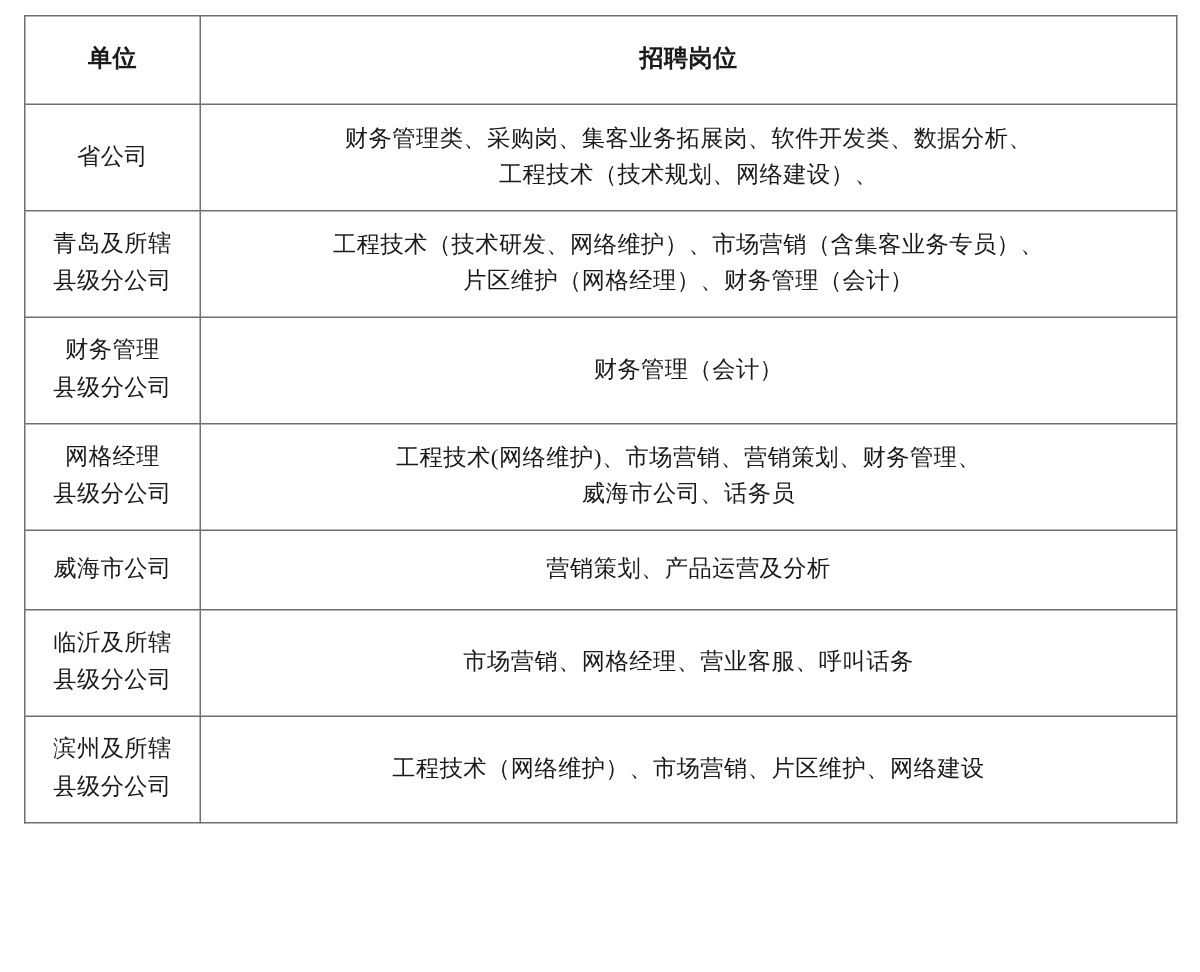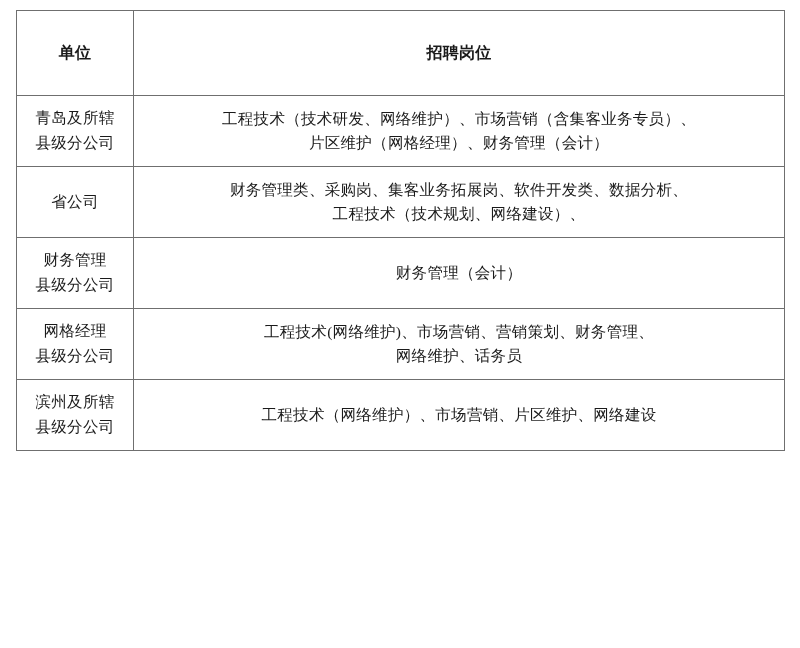--- a/index.html
+++ b/index.html
@@ -38,21 +38,21 @@
     font-size: 15.5px;
     line-height: 1.55;
     padding: 7px 6px;
     font-weight: normal;
     letter-spacing: 0.3px;
   }
   table.recruit-table thead th {
     font-weight: bold;
     font-size: 16px;
     height: 46px;
-    padding: 19px;
+    padding: 6px;
   }
   .unit-cell {
     font-size: 15px;
     padding-left: 2px;
     padding-right: 2px;
     letter-spacing: 0px;
   }
   .pos-cell {
     padding-left: 14px;
     padding-right: 14px;
@@ -78,54 +78,71 @@
     </colgroup>
     <thead>
       <tr>
         <th>单位</th>
         <th>招聘岗位</th>
       </tr>
     </thead>
     <tbody id="table-body">
         <tr class="row-tall">
           <td class="unit-cell">
+            <span class="line">省公司</span>
+          </td>
+          <td class="pos-cell">
+            <span class="line">财务管理类、采购岗、集客业务拓展岗、软件开发类、数据分析、</span>
+            <span class="line">工程技术（技术规划、网络建设）、</span>
+          </td>
+        </tr>
+        <tr class="row-tall">
+          <td class="unit-cell">
             <span class="line">青岛及所辖</span>
             <span class="line">县级分公司</span>
           </td>
           <td class="pos-cell">
             <span class="line">工程技术（技术研发、网络维护）、市场营销（含集客业务专员）、</span>
             <span class="line">片区维护（网格经理）、财务管理（会计）</span>
-          </td>
-        </tr>
-        <tr class="row-tall">
-          <td class="unit-cell">
-            <span class="line">省公司</span>
-          </td>
-          <td class="pos-cell">
-            <span class="line">财务管理类、采购岗、集客业务拓展岗、软件开发类、数据分析、</span>
-            <span class="line">工程技术（技术规划、网络建设）、</span>
           </td>
         </tr>
         <tr class="row-tall">
           <td class="unit-cell">
             <span class="line">财务管理</span>
             <span class="line">县级分公司</span>
           </td>
           <td class="pos-cell">
             <span class="line">财务管理（会计）</span>
           </td>
         </tr>
         <tr class="row-tall">
           <td class="unit-cell">
             <span class="line">网格经理</span>
             <span class="line">县级分公司</span>
           </td>
           <td class="pos-cell">
             <span class="line">工程技术(网络维护)、市场营销、营销策划、财务管理、</span>
-            <span class="line">网络维护、话务员</span>
+            <span class="line">威海市公司、话务员</span>
+          </td>
+        </tr>
+        <tr class="row-short">
+          <td class="unit-cell">
+            <span class="line">威海市公司</span>
+          </td>
+          <td class="pos-cell">
+            <span class="line">营销策划、产品运营及分析</span>
+          </td>
+        </tr>
+        <tr class="row-tall">
+          <td class="unit-cell">
+            <span class="line">临沂及所辖</span>
+            <span class="line">县级分公司</span>
+          </td>
+          <td class="pos-cell">
+            <span class="line">市场营销、网格经理、营业客服、呼叫话务</span>
           </td>
         </tr>
         <tr class="row-tall">
           <td class="unit-cell">
             <span class="line">滨州及所辖</span>
             <span class="line">县级分公司</span>
           </td>
           <td class="pos-cell">
             <span class="line">工程技术（网络维护）、市场营销、片区维护、网络建设</span>
           </td>

